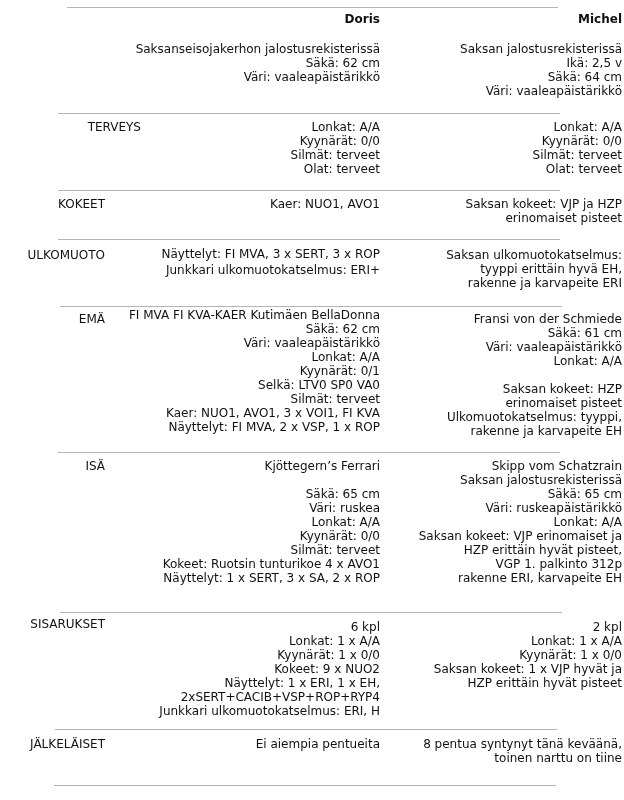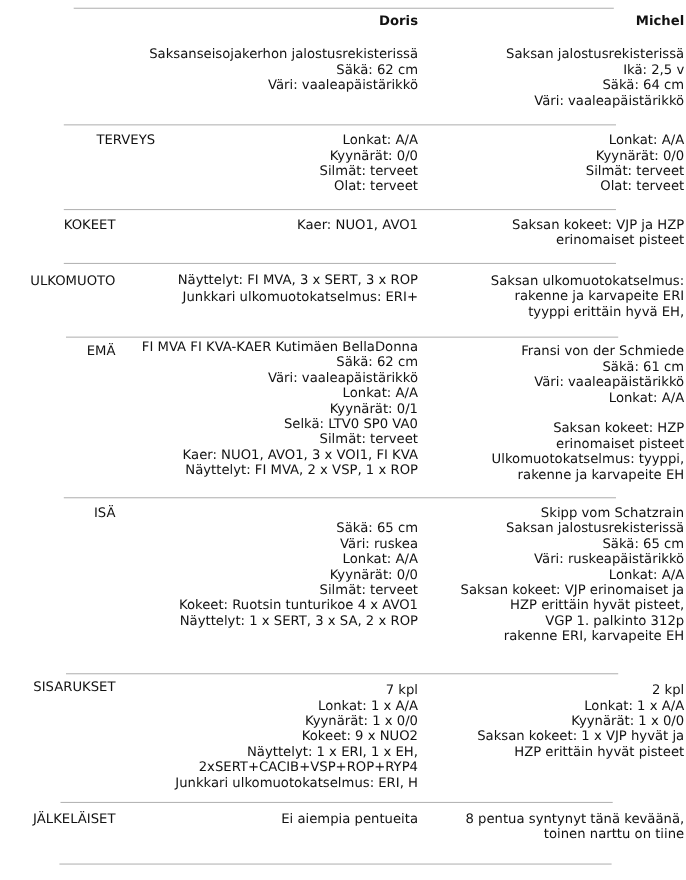--- a/index.html
+++ b/index.html
@@ -75,22 +75,22 @@
   <span class="line indent">erinomaiset pisteet</span>
 </div>
 
 <div class="label" style="top:248px;">ULKOMUOTO</div>
 <div class="col c1" style="top:246px; line-height:16px;">
   <span class="line">Näyttelyt: FI MVA, 3 x SERT, 3 x ROP</span>
   <span class="line">Junkkari ulkomuotokatselmus: ERI+</span>
 </div>
 <div class="col c2" style="top:248px;">
   <span class="line">Saksan ulkomuotokatselmus:</span>
+  <span class="line indent">tyyppi erittäin hyvä EH,</span>
   <span class="line indent">rakenne ja karvapeite ERI</span>
-  <span class="line indent">tyyppi erittäin hyvä EH,</span>
 </div>
 
 <div class="label" style="top:312px;">EMÄ</div>
 <div class="col c1" style="top:308px;">
   <span class="line">FI MVA FI KVA-KAER Kutimäen BellaDonna</span>
   <span class="line">Säkä: 62 cm</span>
   <span class="line">Väri: vaaleapäistärikkö</span>
   <span class="line">Lonkat: A/A</span>
   <span class="line">Kyynärät: 0/1</span>
   <span class="line">Selkä: LTV0 SP0 VA0</span>
@@ -105,20 +105,21 @@
   <span class="line">Lonkat: A/A</span>
   <span class="blank"></span>
   <span class="line">Saksan kokeet: HZP</span>
   <span class="line indent">erinomaiset pisteet</span>
   <span class="line">Ulkomuotokatselmus: tyyppi,</span>
   <span class="line indent">rakenne ja karvapeite EH</span>
 </div>
 
 <div class="label" style="top:459px;">ISÄ</div>
 <div class="col c1" style="top:459px;">
+  <span class="line">Kjöttegern’s Ferrari</span>
   <span class="blank"></span>
   <span class="line">Säkä: 65 cm</span>
   <span class="line">Väri: ruskea</span>
   <span class="line">Lonkat: A/A</span>
   <span class="line">Kyynärät: 0/0</span>
   <span class="line">Silmät: terveet</span>
   <span class="line">Kokeet: Ruotsin tunturikoe 4 x AVO1</span>
   <span class="line">Näyttelyt: 1 x SERT, 3 x SA, 2 x ROP</span>
 </div>
 <div class="col c2" style="top:459px;">
@@ -128,21 +129,21 @@
   <span class="line">Väri: ruskeapäistärikkö</span>
   <span class="line">Lonkat: A/A</span>
   <span class="line">Saksan kokeet: VJP erinomaiset ja</span>
   <span class="line indent2">HZP erittäin hyvät pisteet,</span>
   <span class="line indent2">VGP 1. palkinto 312p</span>
   <span class="line indent3">rakenne ERI, karvapeite EH</span>
 </div>
 
 <div class="label" style="top:617px;">SISARUKSET</div>
 <div class="col c1" style="top:620px;">
-  <span class="line">7 kpl</span>
+  <span class="line">6 kpl</span>
   <span class="line">Lonkat: 1 x A/A</span>
   <span class="line">Kyynärät: 1 x 0/0</span>
   <span class="line">Kokeet: 9 x NUO2</span>
   <span class="line">Näyttelyt: 1 x ERI, 1 x EH,</span>
   <span class="line" style="padding-left:33px;">2xSERT+CACIB+VSP+ROP+RYP4</span>
   <span class="line">Junkkari ulkomuotokatselmus: ERI, H</span>
 </div>
 <div class="col c2" style="top:620px;">
   <span class="line">2 kpl</span>
   <span class="line">Lonkat: 1 x A/A</span>

